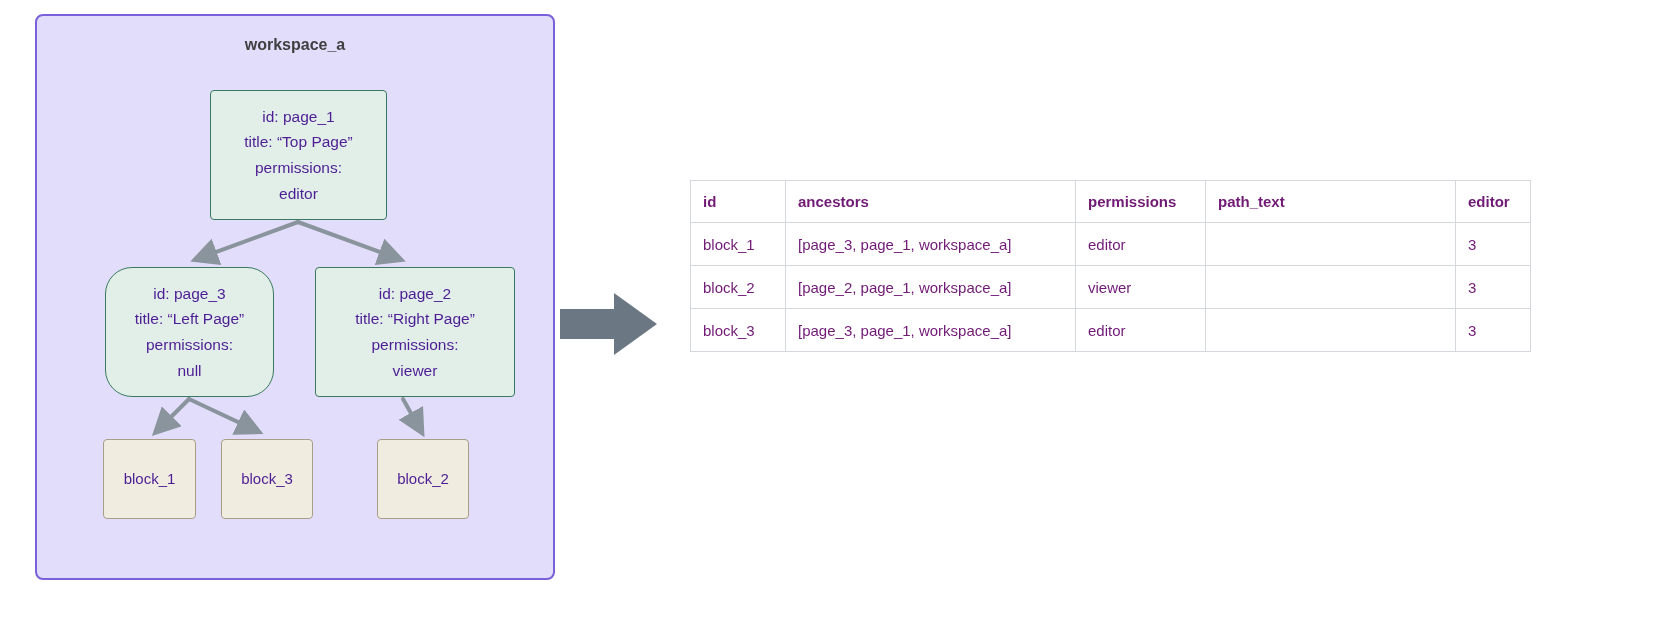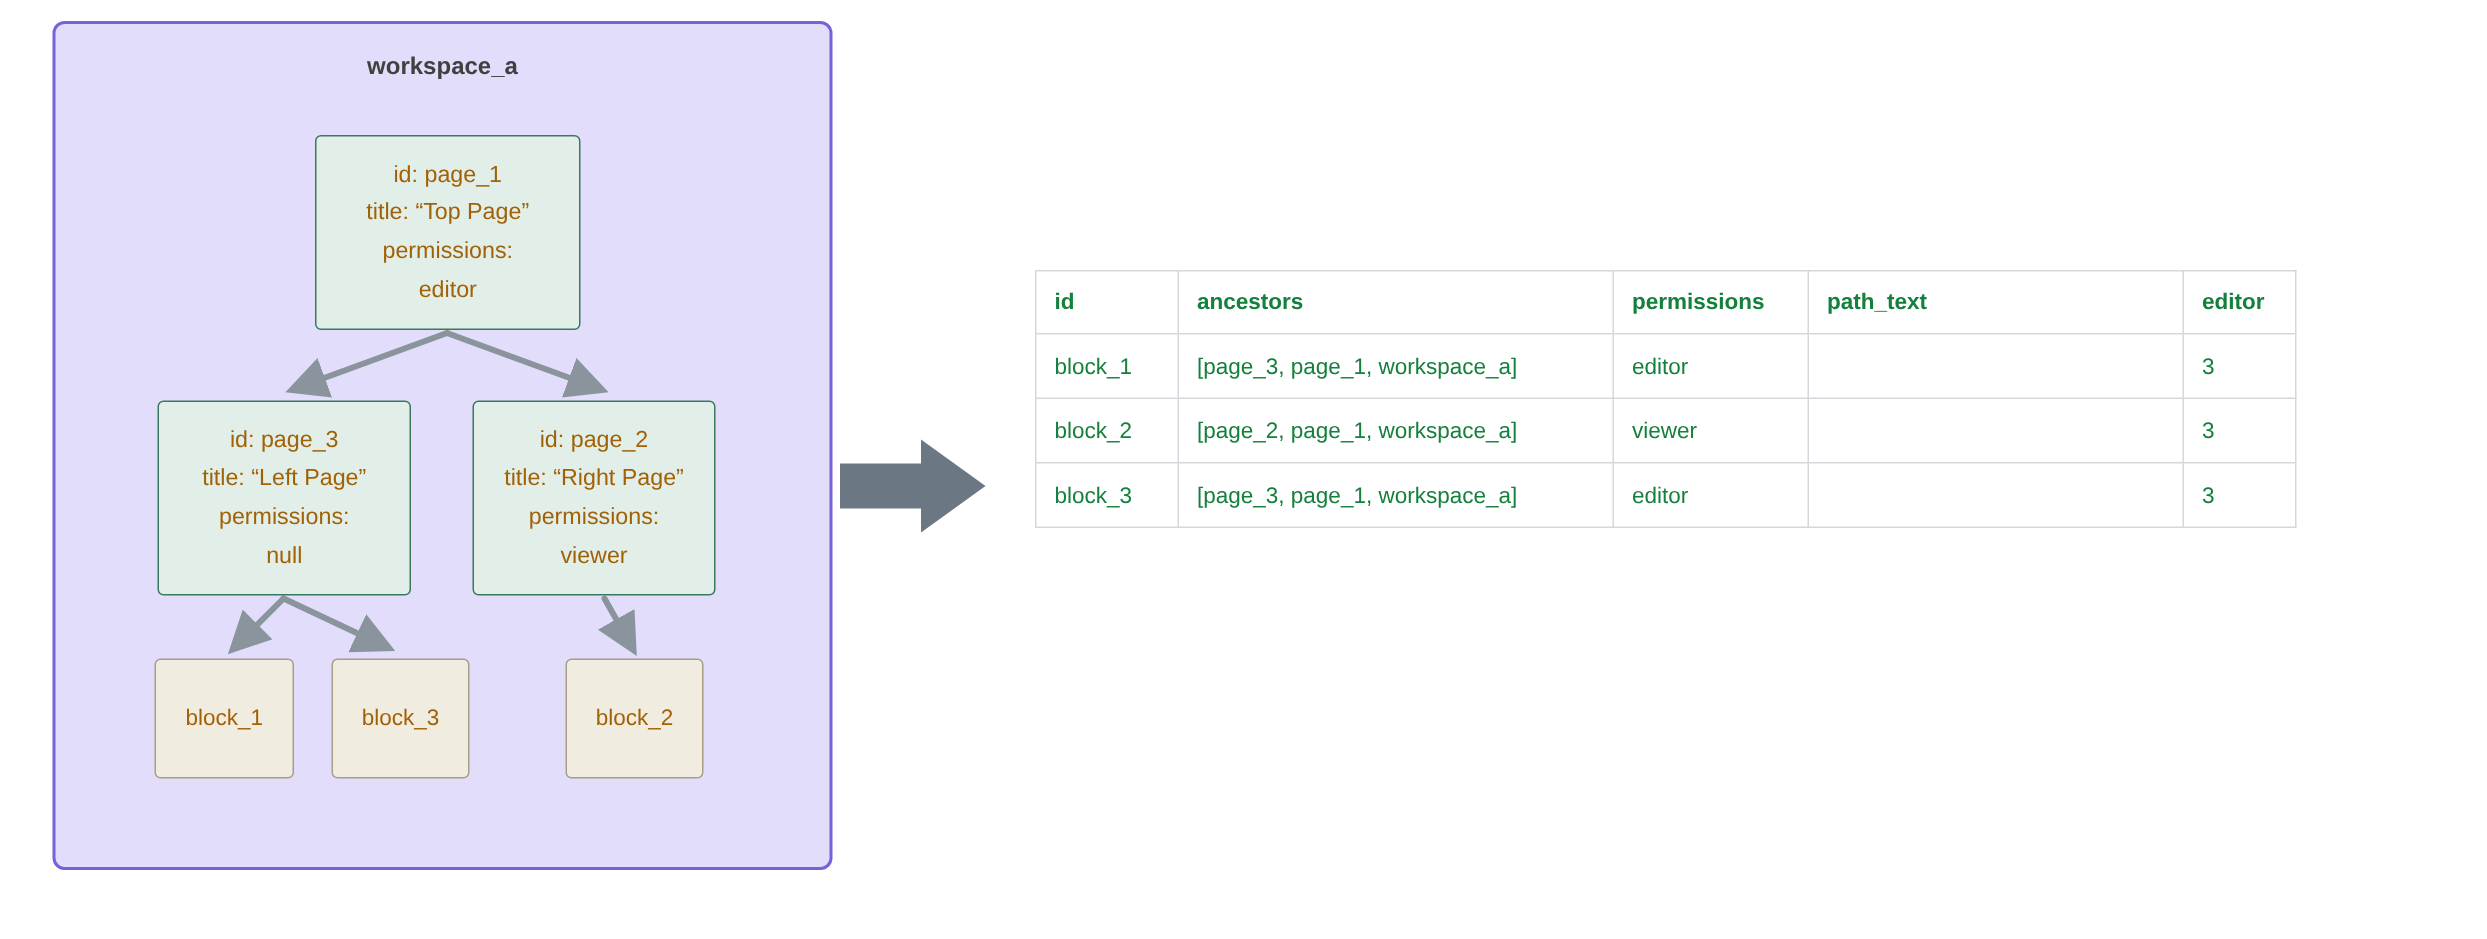--- a/index.html
+++ b/index.html
@@ -24,35 +24,35 @@
     position: absolute; top: 20px; left: 0; width: 100%;
     text-align: center; font-weight: bold; font-size: 16px;
     color: #404040;
   }
   .node {
     position: absolute;
     display: flex; align-items: center; justify-content: center;
     text-align: center;
     white-space: pre-line;
     font-size: 15.5px; line-height: 1.65;
-    color: #a16207;
+    color: #4c1d95;
     border-radius: 4px;
   }
   .page-node {
     background: var(--page-fill, #e2efe8);
     border: 1.5px solid var(--page-border, #38795f);
   }
   .block-node {
     background: var(--block-fill, #f1ece0);
     border: 1.5px solid var(--block-border, #a89e88);
     font-size: 15px;
   }
   .node-page-1 { left: 173px; top: 74px;  width: 177px; height: 130px; }
-  .node-page-3 { left: 68px;  top: 251px; width: 169px; height: 130px; }
-  .node-page-2 { left: 278px; top: 251px; width: 162px; height: 130px; }
+  .node-page-3 { left: 68px;  top: 251px; width: 169px; height: 130px; border-radius: 27px; }
+  .node-page-2 { left: 278px; top: 251px; width: 200px; height: 130px; }
   .node-block-1 { left: 66px;  top: 423px; width: 93px; height: 80px; }
   .node-block-3 { left: 184px; top: 423px; width: 92px; height: 80px; }
   .node-block-2 { left: 340px; top: 423px; width: 92px; height: 80px; }
 
   .tree-edges {
     position: absolute; left: 0; top: 0; width: 516px; height: 562px;
     pointer-events: none;
   }
   .edge-line {
     stroke: var(--edge-arrow, #8a949d);
@@ -79,21 +79,21 @@
     font-size: 15px;
   }
   .result-table th, .result-table td {
     border: 1px solid var(--table-border, #d4d8dc);
     text-align: left;
     vertical-align: middle;
     padding: 0 12px;
     height: 43px;
     overflow: hidden;
     white-space: nowrap;
-    color: #15803d;
+    color: #701a75;
   }
   .result-table th { font-weight: bold; height: 42px; }
   .col-id { width: 95px; }
   .col-ancestors { width: 290px; }
   .col-permissions { width: 130px; }
   .col-path { width: 250px; }
   .col-depth { width: 75px; }
 </style>
 </head>
 <body>

